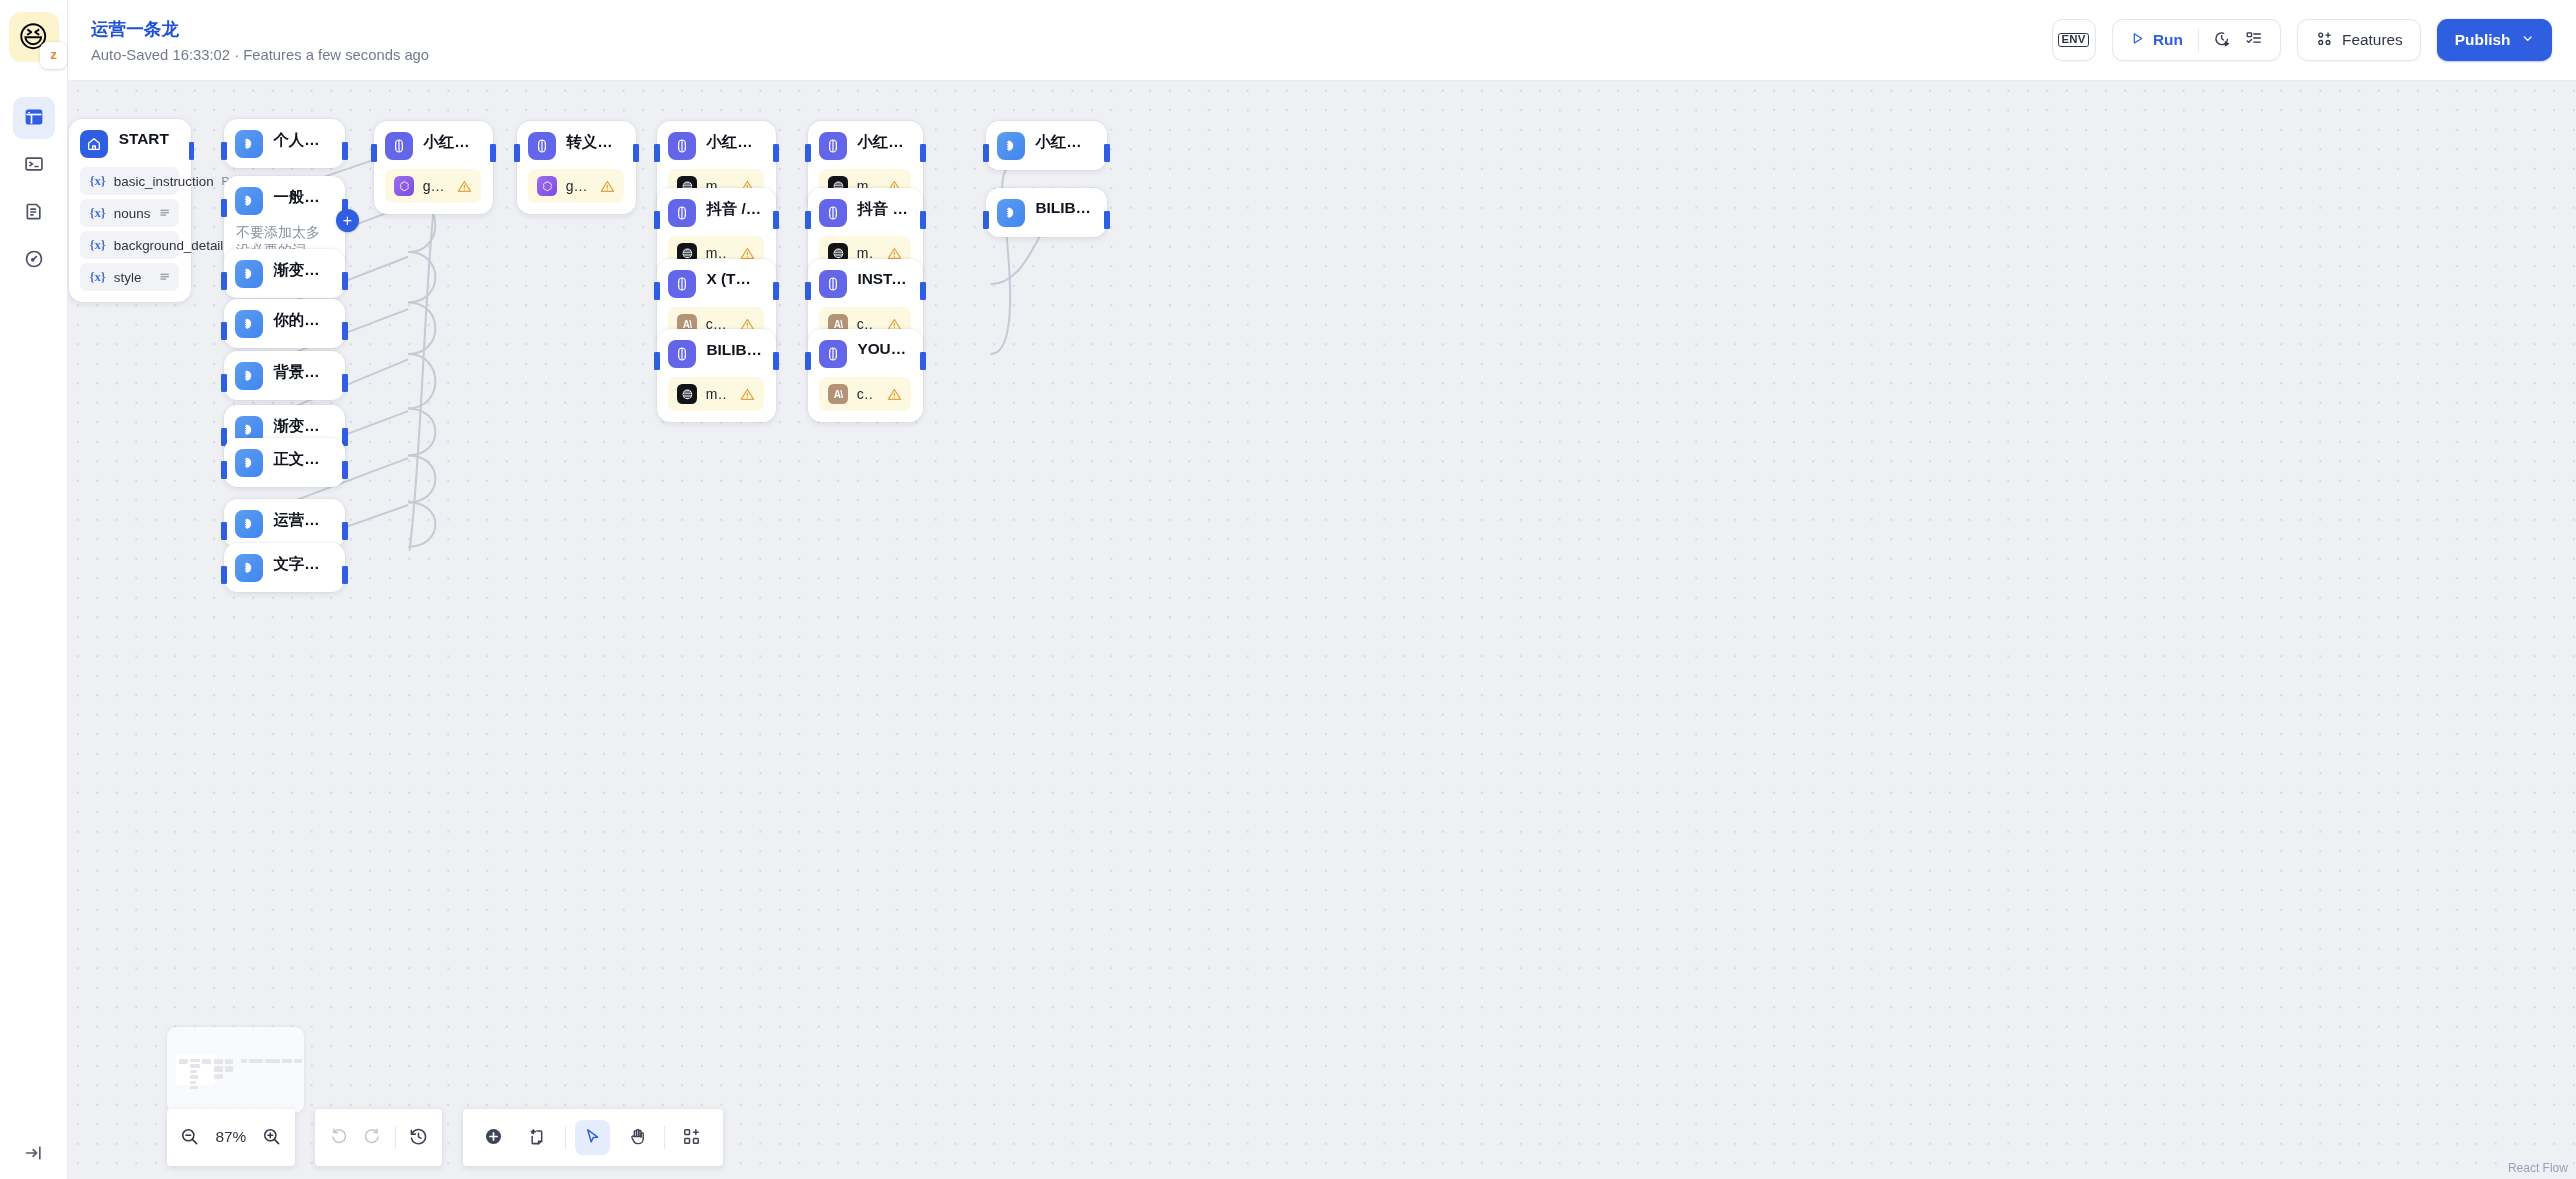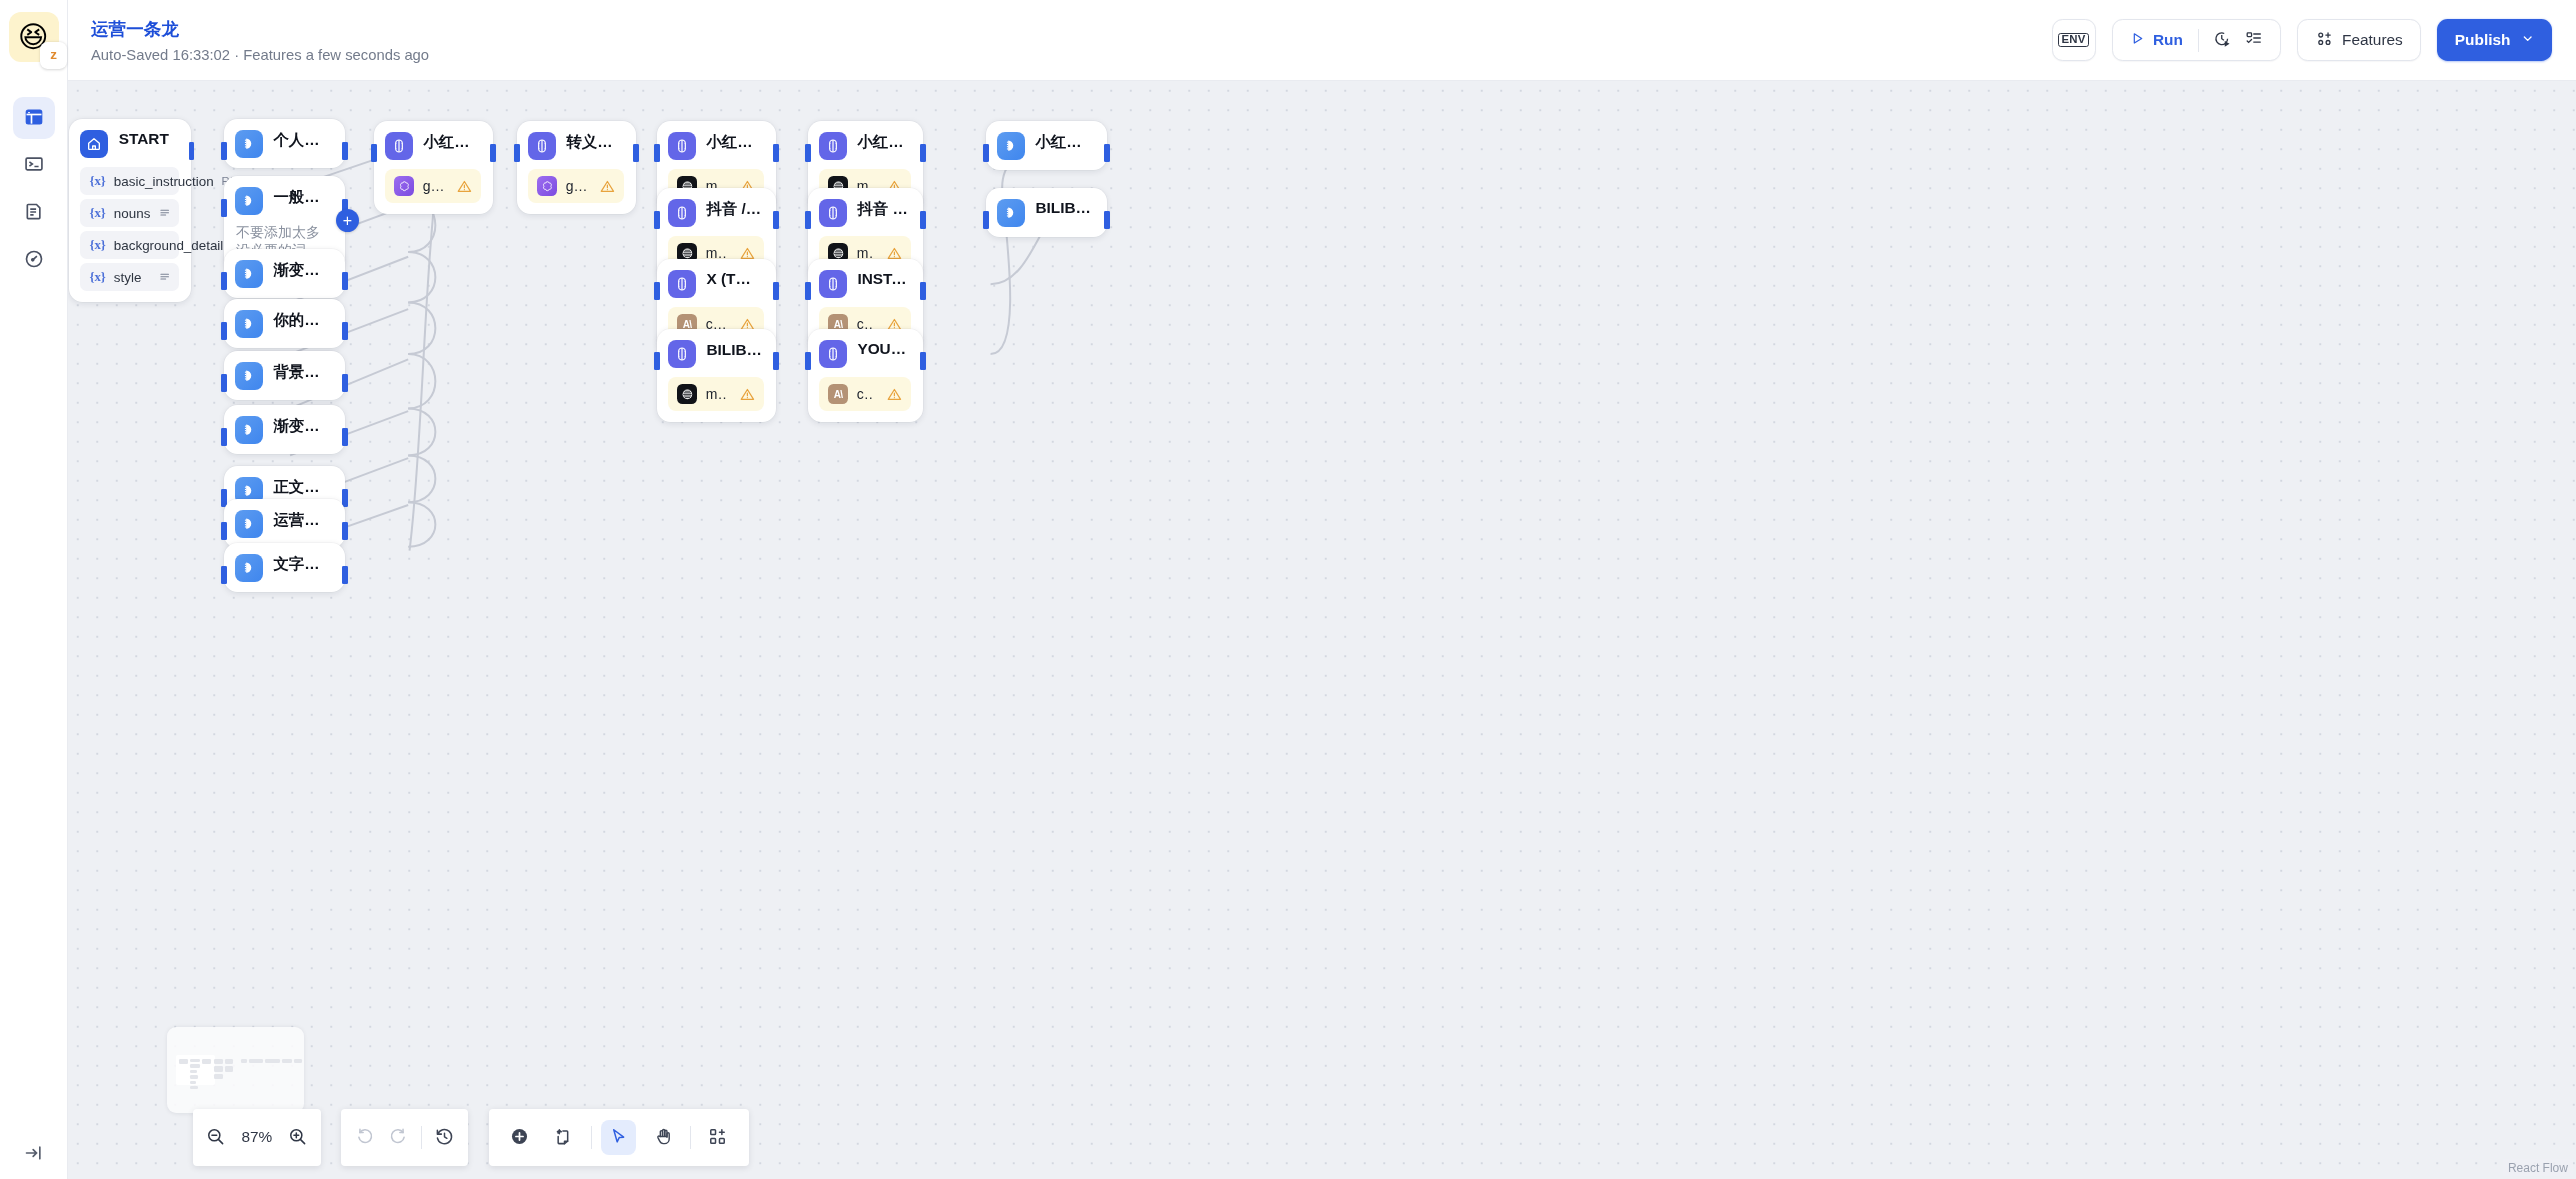--- a/index.html
+++ b/index.html
@@ -147,21 +147,21 @@
     box-shadow: 0 0.7px 4px rgba(16,24,40,.08);
     overflow: hidden; z-index: 40;
   }
   .mm-inner { position: absolute; left: 12px; top: 32px; display: flex; gap: 2.7px; align-items: flex-start; }
   .mm-blk { background: #e3e5ea; border-radius: 1.3px; }
   .mm-view { position:absolute; left: 9.4px; top: 28px; width: 39px; height: 29.5px; background: #fff; border-radius: 2px; }
 
   .ctrl-group {
     position: absolute; bottom: 13.4px; height: 57px; background: #fff;
     border-radius: 4px; box-shadow: 0 1.3px 6.7px rgba(16,24,40,.10);
-    display: flex; align-items: center; z-index: 45; margin-left: 26px;
+    display: flex; align-items: center; z-index: 45;
   }
   #zoom-ctrl { left: 99px; padding: 0 13.4px; gap: 12px; }
   .zoom-val { font-size: 15.4px; color: #2f3645; font-weight: 500; min-width: 39px; text-align: center; }
   #history-ctrl { left: 247px; padding: 0 14.8px; gap: 13.4px; }
   #tools-ctrl { left: 395px; padding: 0 13.4px; gap: 9.4px; }
   .tool { width: 35px; height: 35px; border-radius: 8px; display: flex; align-items: center; justify-content: center; cursor: pointer; }
   .tool.active { background: #e4ecfd; }
 
   .rf-mark {
     position: absolute; right: 2.7px; bottom: 3px; font-size: 12px; color: #9aa1af;
@@ -468,21 +468,21 @@
               <path d="M8 4a8 8 0 0 1 0 16z" fill="#fff"></path>
               <circle cx="7" cy="6.5" r="1" fill="#fff"></circle>
               <circle cx="7" cy="10" r="1" fill="#fff"></circle>
               <circle cx="7" cy="13.5" r="1" fill="#fff"></circle>
               <circle cx="7" cy="17" r="1" fill="#fff"></circle>
             </svg>
           </span>
           <span class="node-title">渐变背景 URL</span>
         </div>
       </div>
-      <div class="node" style="left: 156px; top: 385px; width: 121px;">
+      <div class="node" style="left: 156px; top: 357px; width: 121px;">
         <span class="port l"></span>
         <span class="port r"></span>
         <div class="node-head">
           <span class="node-ico ico-input">
             <svg width="15.4" height="15.4" viewBox="0 0 24 24" fill="none">
               <path d="M8 4a8 8 0 0 1 0 16z" fill="#fff"></path>
               <circle cx="7" cy="6.5" r="1" fill="#fff"></circle>
               <circle cx="7" cy="10" r="1" fill="#fff"></circle>
               <circle cx="7" cy="13.5" r="1" fill="#fff"></circle>
               <circle cx="7" cy="17" r="1" fill="#fff"></circle>

